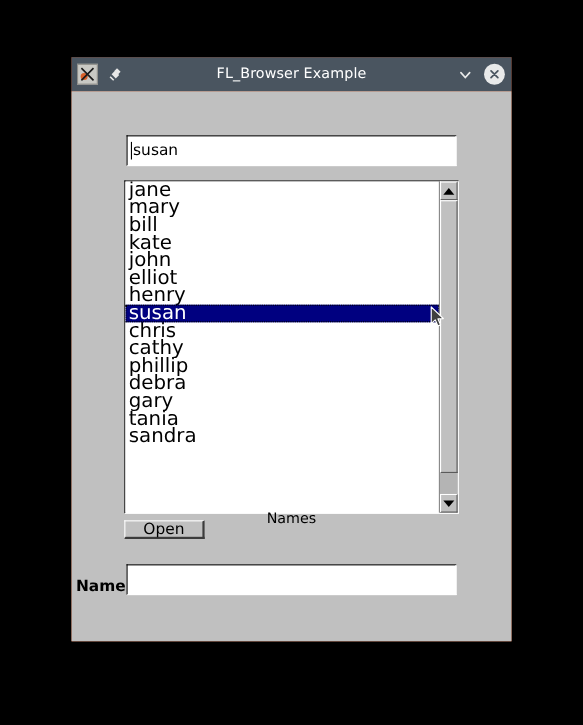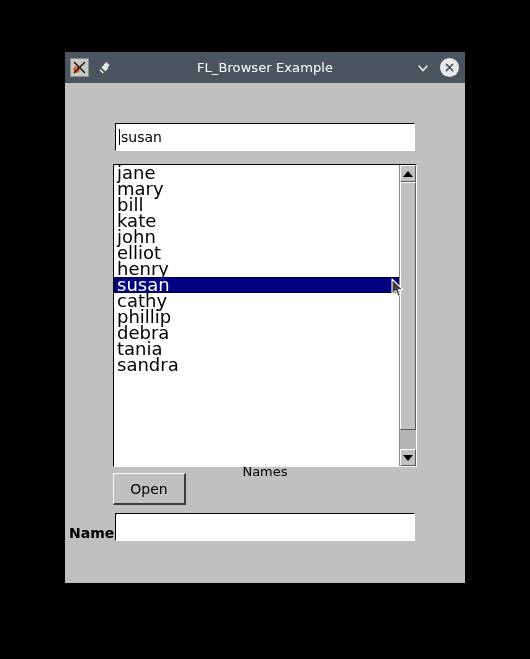--- a/index.html
+++ b/index.html
@@ -251,21 +251,21 @@
     font-size: 13px;
     color: #000000;
   }
 
   
   #open-button {
     position: absolute;
     left: 48px;
     top: 390px;
     width: 73px;
-    height: 32px;
+    height: 17px;
     background: #c0c0c0;
     border-top: 1px solid #ffffff;
     border-left: 1px solid #ffffff;
     border-right: 2px solid #3c3c3c;
     border-bottom: 2px solid #3c3c3c;
     box-sizing: border-box;
     display: flex;
     align-items: center;
     justify-content: center;
     font-size: 14px;
@@ -353,23 +353,25 @@
     <div id="browser">
       <div id="list-viewport">
           <div class="list-item">jane</div>
           <div class="list-item">mary</div>
           <div class="list-item">bill</div>
           <div class="list-item">kate</div>
           <div class="list-item">john</div>
           <div class="list-item">elliot</div>
           <div class="list-item">henry</div>
           <div class="list-item selected">susan</div>
+          <div class="list-item">chris</div>
           <div class="list-item">cathy</div>
           <div class="list-item">phillip</div>
           <div class="list-item">debra</div>
+          <div class="list-item">gary</div>
           <div class="list-item">tania</div>
           <div class="list-item">sandra</div>
         </div>
 
       <div id="scrollbar">
         <div class="sb-btn">
           <div class="arrow-up"></div>
         </div>
         <div id="sb-track">
           <div id="sb-thumb"></div>

